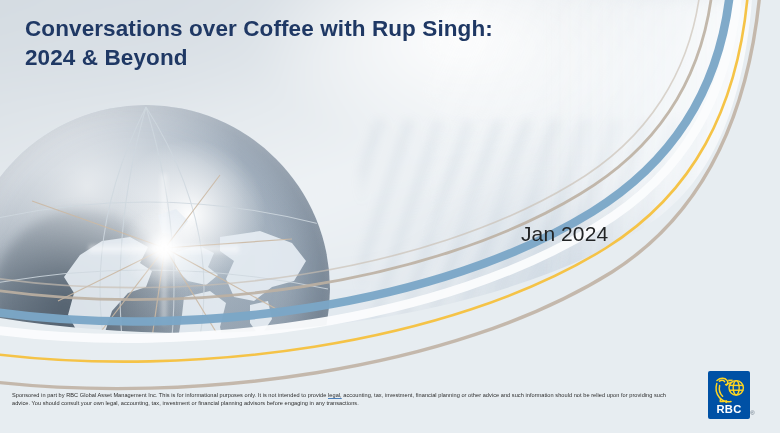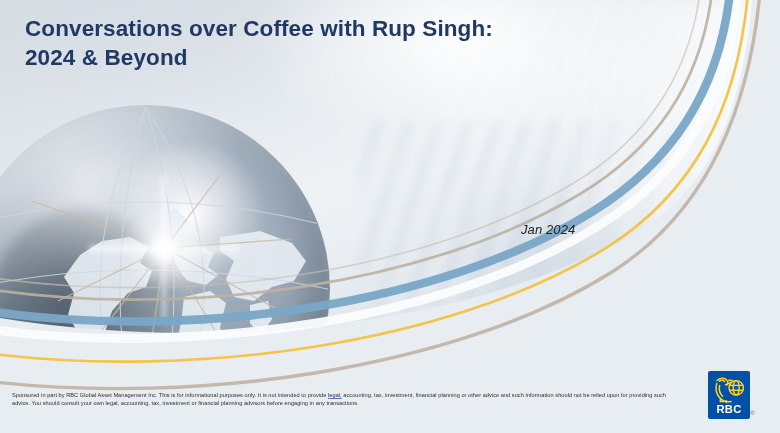--- a/index.html
+++ b/index.html
@@ -135,24 +135,23 @@
     font-size:22.5px;
     line-height:29px;
     font-weight:600;
     letter-spacing:.1px;
     white-space:pre-line;
   }
   .date{
     position:absolute;
     left:521px; top:222px;
     color:#222425;
-    font-size:13px;
+    font-size:21px;
     font-weight:400;
     letter-spacing:.1px;
-    font-style:italic;
   }
   .disclaimer{
     position:absolute;
     left:12px; top:392px;
     width:672px;
     color:#2d2d2d;
     font-size:5.6px;
     line-height:7.6px;
     letter-spacing:.05px;
     text-align:left;

